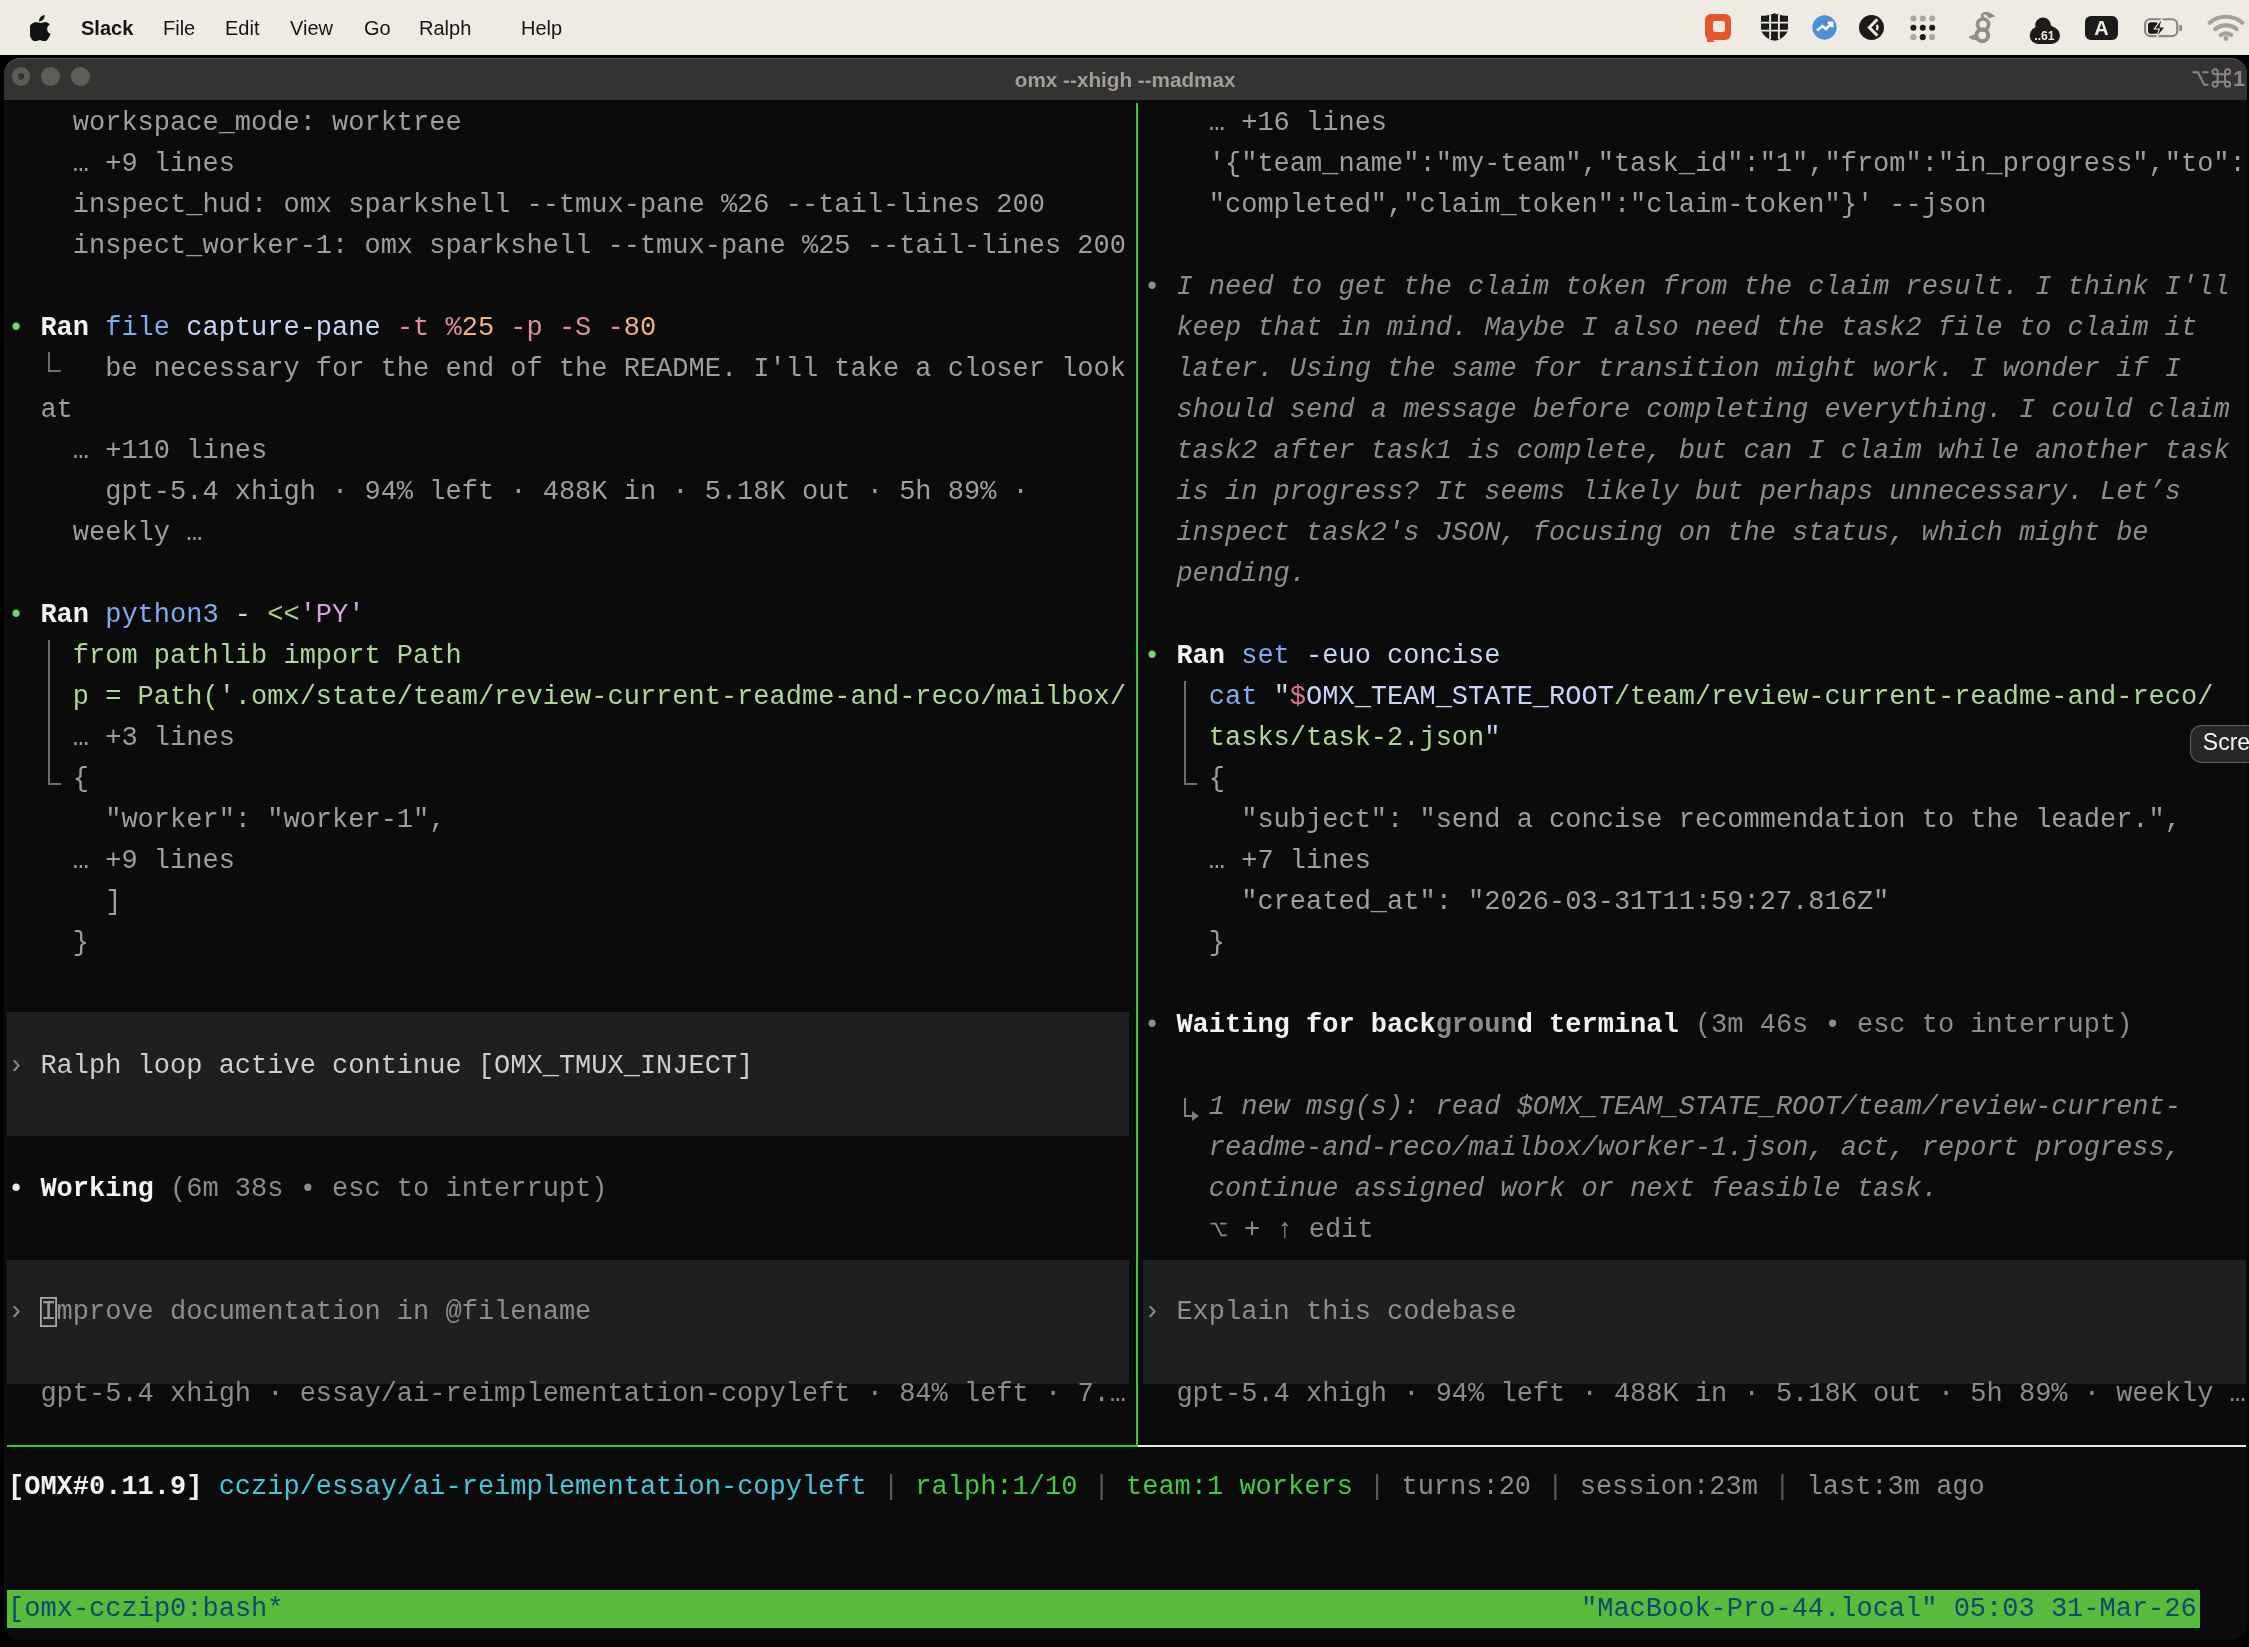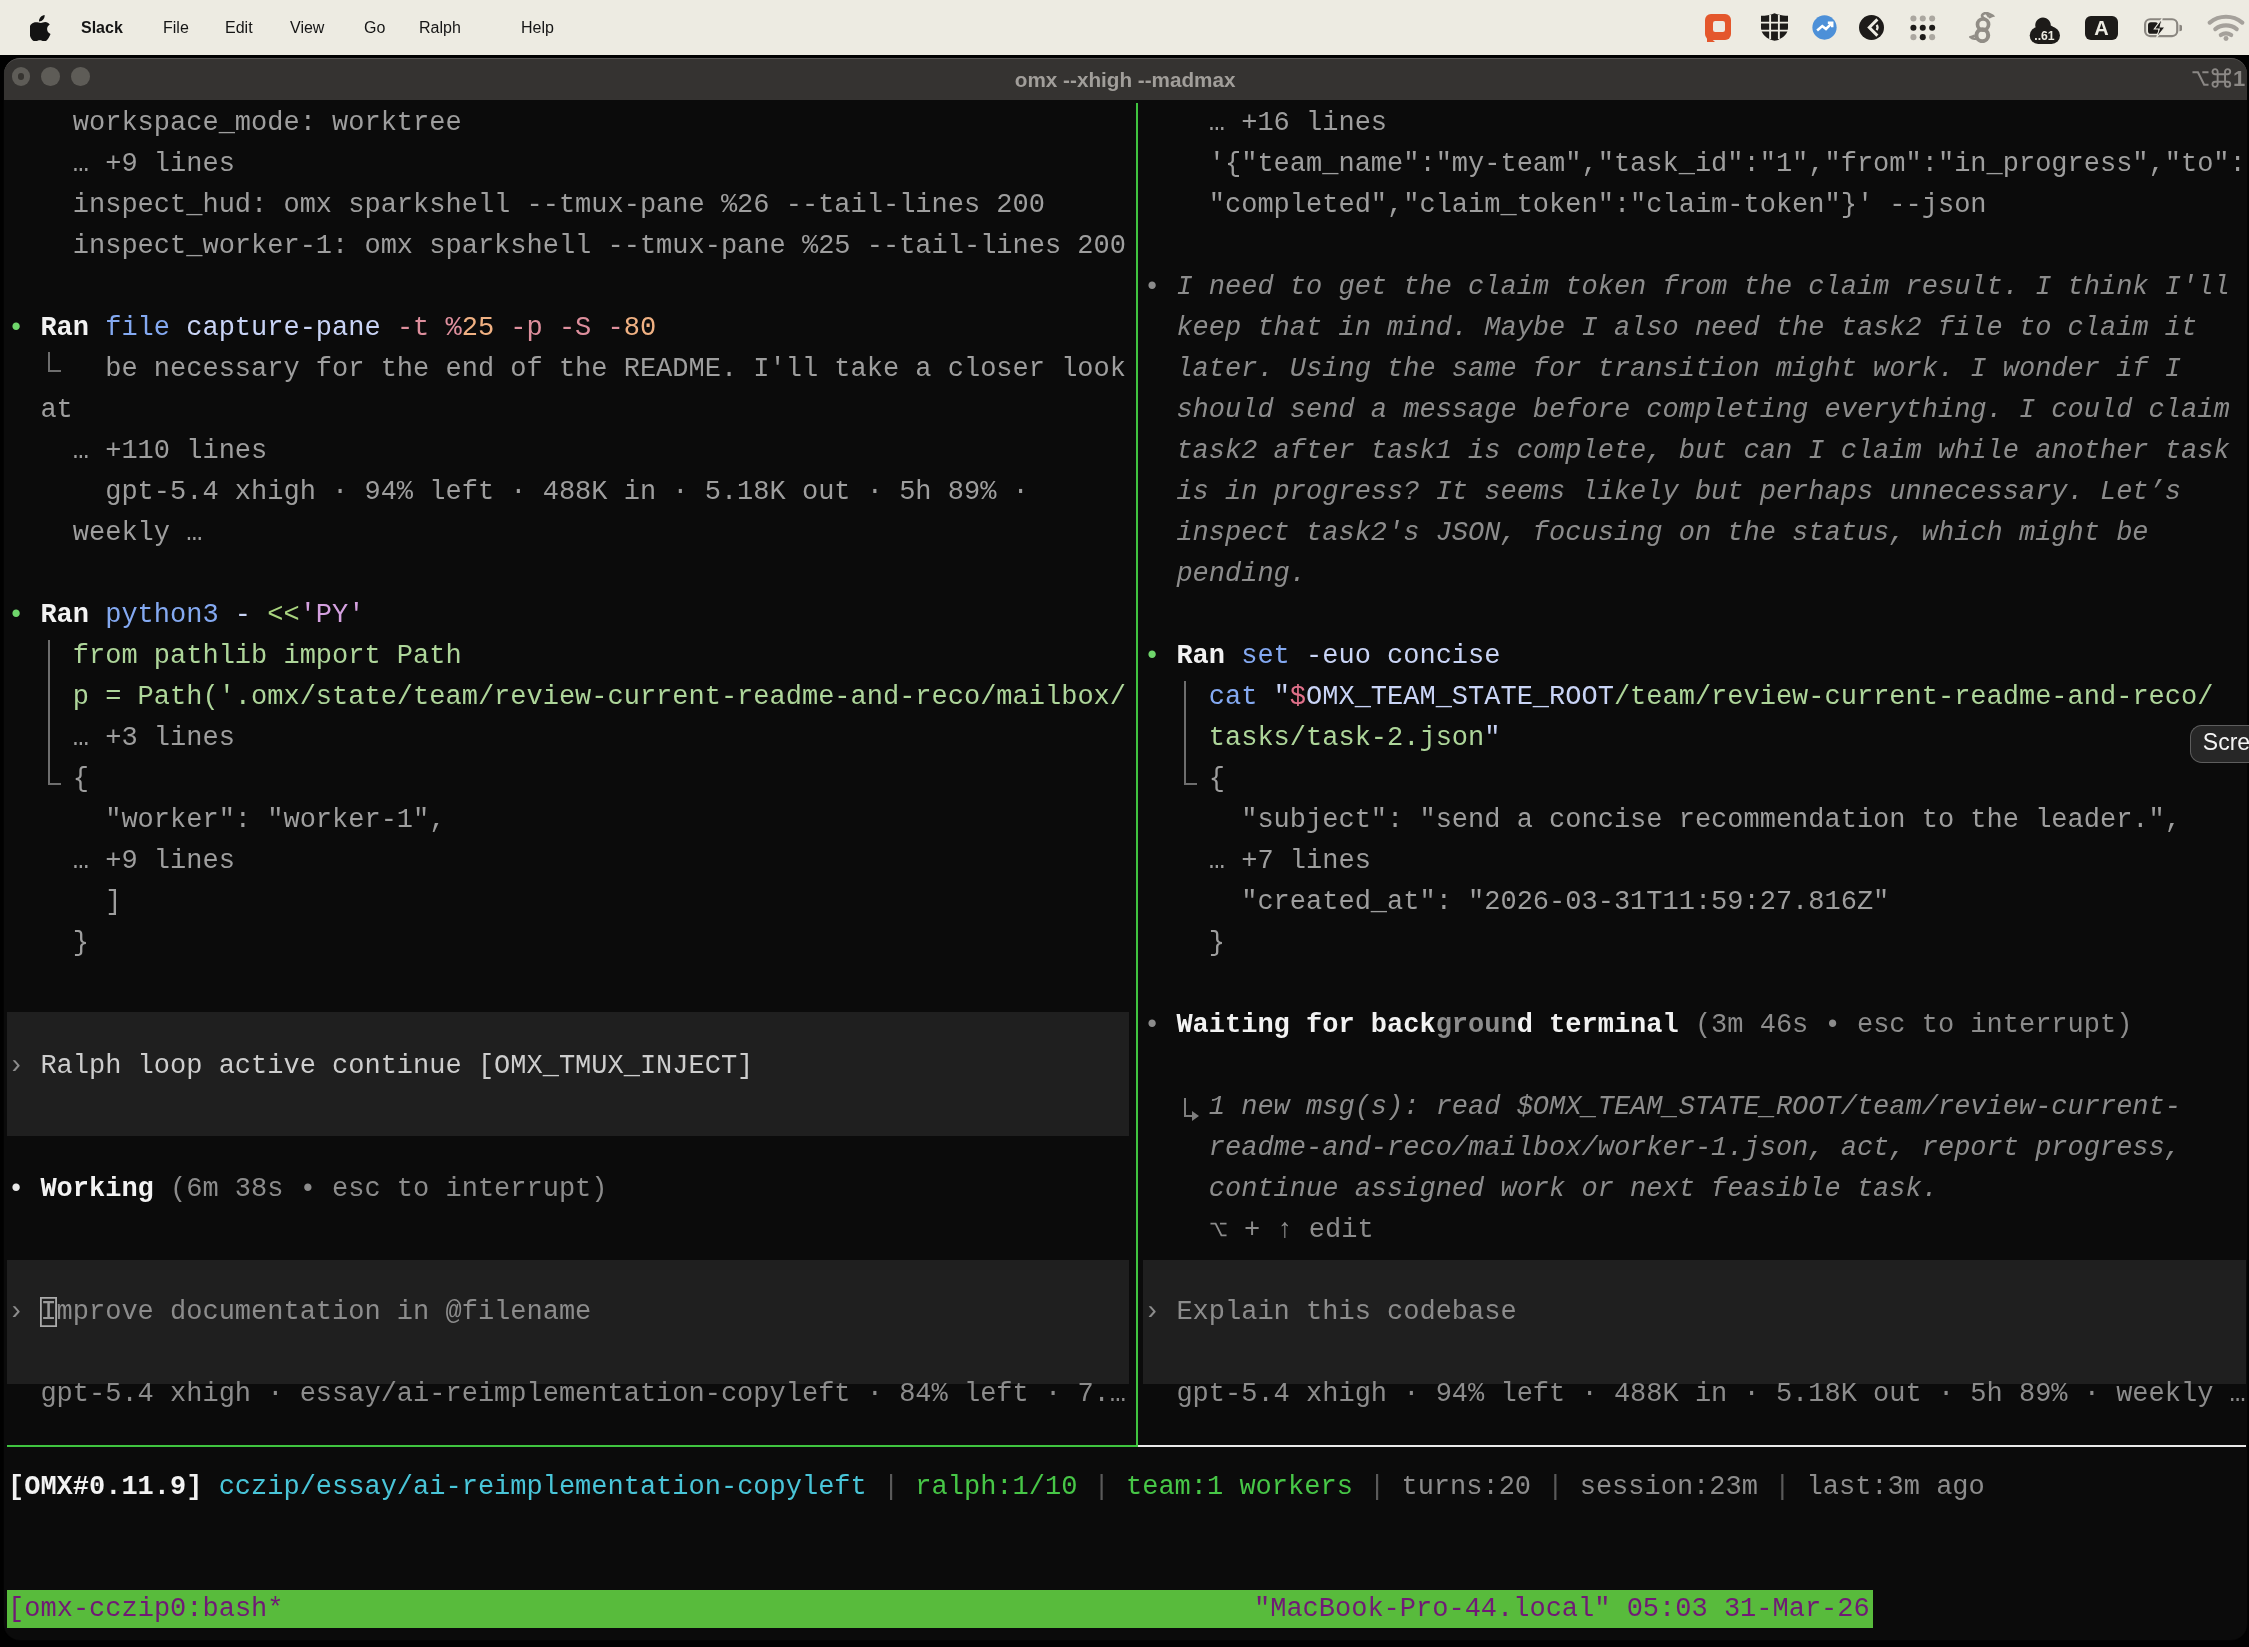--- a/index.html
+++ b/index.html
@@ -1,17 +1,17 @@
 <!DOCTYPE html>
 <html style="font-size:11.8px"><head><meta charset="utf-8"><style>
 *{margin:0;padding:0;box-sizing:border-box}
 html,body{width:2250px;height:1648px;background:#010101;overflow:hidden;position:relative}
 .abs{position:absolute}
 #menubar{position:absolute;left:0;top:0;width:2250px;height:55px;background:#EDEBE2}
-.mi{position:absolute;top:0;height:55px;line-height:56px;font-family:"Liberation Sans",sans-serif;font-size:16px;color:#151515;white-space:pre}
+.mi{position:absolute;top:0;height:55px;line-height:56px;font-family:"Liberation Sans",sans-serif;font-size:20px;color:#151515;white-space:pre}
 #win{position:absolute;left:3.7px;top:58px;width:2243px;height:1582px;background:#0B0B0B;border-radius:16px;box-shadow:0 0 0 0.7px #050505}
 #titlebar{position:absolute;left:3.7px;top:58px;width:2243px;height:42px;background:#353331;border-radius:16px 16px 0 0;border-top:0.7px solid #575553}
 .tl{position:absolute;width:18.5px;height:18.5px;border-radius:50%;background:#5E5C57;top:67px}
 #title{position:absolute;top:58px;left:3.7px;width:2243px;height:26px;text-align:center;line-height:43px;font-family:"Liberation Sans",sans-serif;font-size:20.7px;font-weight:bold;color:#A19E9A}
 pre,.mono{font-family:"Liberation Mono",monospace;font-size:27px;line-height:41px;color:#9E9E9E}
 pre{position:absolute;white-space:pre}
 .dim{color:#8C8C8C}
 .w{color:#F2F2F2;font-weight:bold}
 .wb{color:#E8E8E8}
 .bright{color:#CDCDCD}
@@ -204,16 +204,16 @@
 <div class="abs" style="left:48px;top:352px;width:1.8px;height:19px;background:#6E6E6E"></div>
 <div class="abs" style="left:48px;top:370px;width:12.5px;height:1.8px;background:#6E6E6E"></div>
 <div class="abs" style="left:48px;top:640px;width:1.8px;height:145px;background:#6E6E6E"></div>
 <div class="abs" style="left:48px;top:783px;width:12.5px;height:1.8px;background:#6E6E6E"></div>
 <div class="abs" style="left:1184px;top:681px;width:1.8px;height:103px;background:#6E6E6E"></div>
 <div class="abs" style="left:1184px;top:783px;width:12.5px;height:1.8px;background:#6E6E6E"></div>
 <div class="abs" style="left:1184px;top:1098px;width:1.8px;height:19px;background:#7E7E7E"></div>
 <div class="abs" style="left:1184px;top:1115px;width:8.9px;height:1.8px;background:#7E7E7E"></div>
 <div class="abs" style="left:1192px;top:1111px;width:0;height:0;border-left:7.4px solid #7E7E7E;border-top:5.5px solid transparent;border-bottom:5.5px solid transparent"></div>
 
-<div class="abs mono" style="left:7.4px;top:1590px;width:1866px;height:38px;background:#58BB3C;color:#701a75;line-height:38px;white-space:pre"><span style="position:absolute;left:0.7px;top:0">[omx-cczip0:bash*</span><span style="position:absolute;right:3.7px;top:0">"MacBook-Pro-44.local" 05:03 31-Mar-26</span></div>
+<div class="abs mono" style="left:7.4px;top:1590px;width:2193px;height:38px;background:#58BB3C;color:#0c4a6e;line-height:38px;white-space:pre"><span style="position:absolute;left:0.7px;top:0">[omx-cczip0:bash*</span><span style="position:absolute;right:3.7px;top:0">"MacBook-Pro-44.local" 05:03 31-Mar-26</span></div>
 
 <div class="abs" style="left:2190px;top:725px;width:68px;height:38px;background:#272727;border:1.8px solid #5E5E5E;border-right:none;border-radius:11.8px 0 0 11.8px;color:#F5F5F5;font-family:'Liberation Sans',sans-serif;font-size:23px;line-height:33px;padding-left:11.8px">Scre</div>
 
 
 </body></html>

